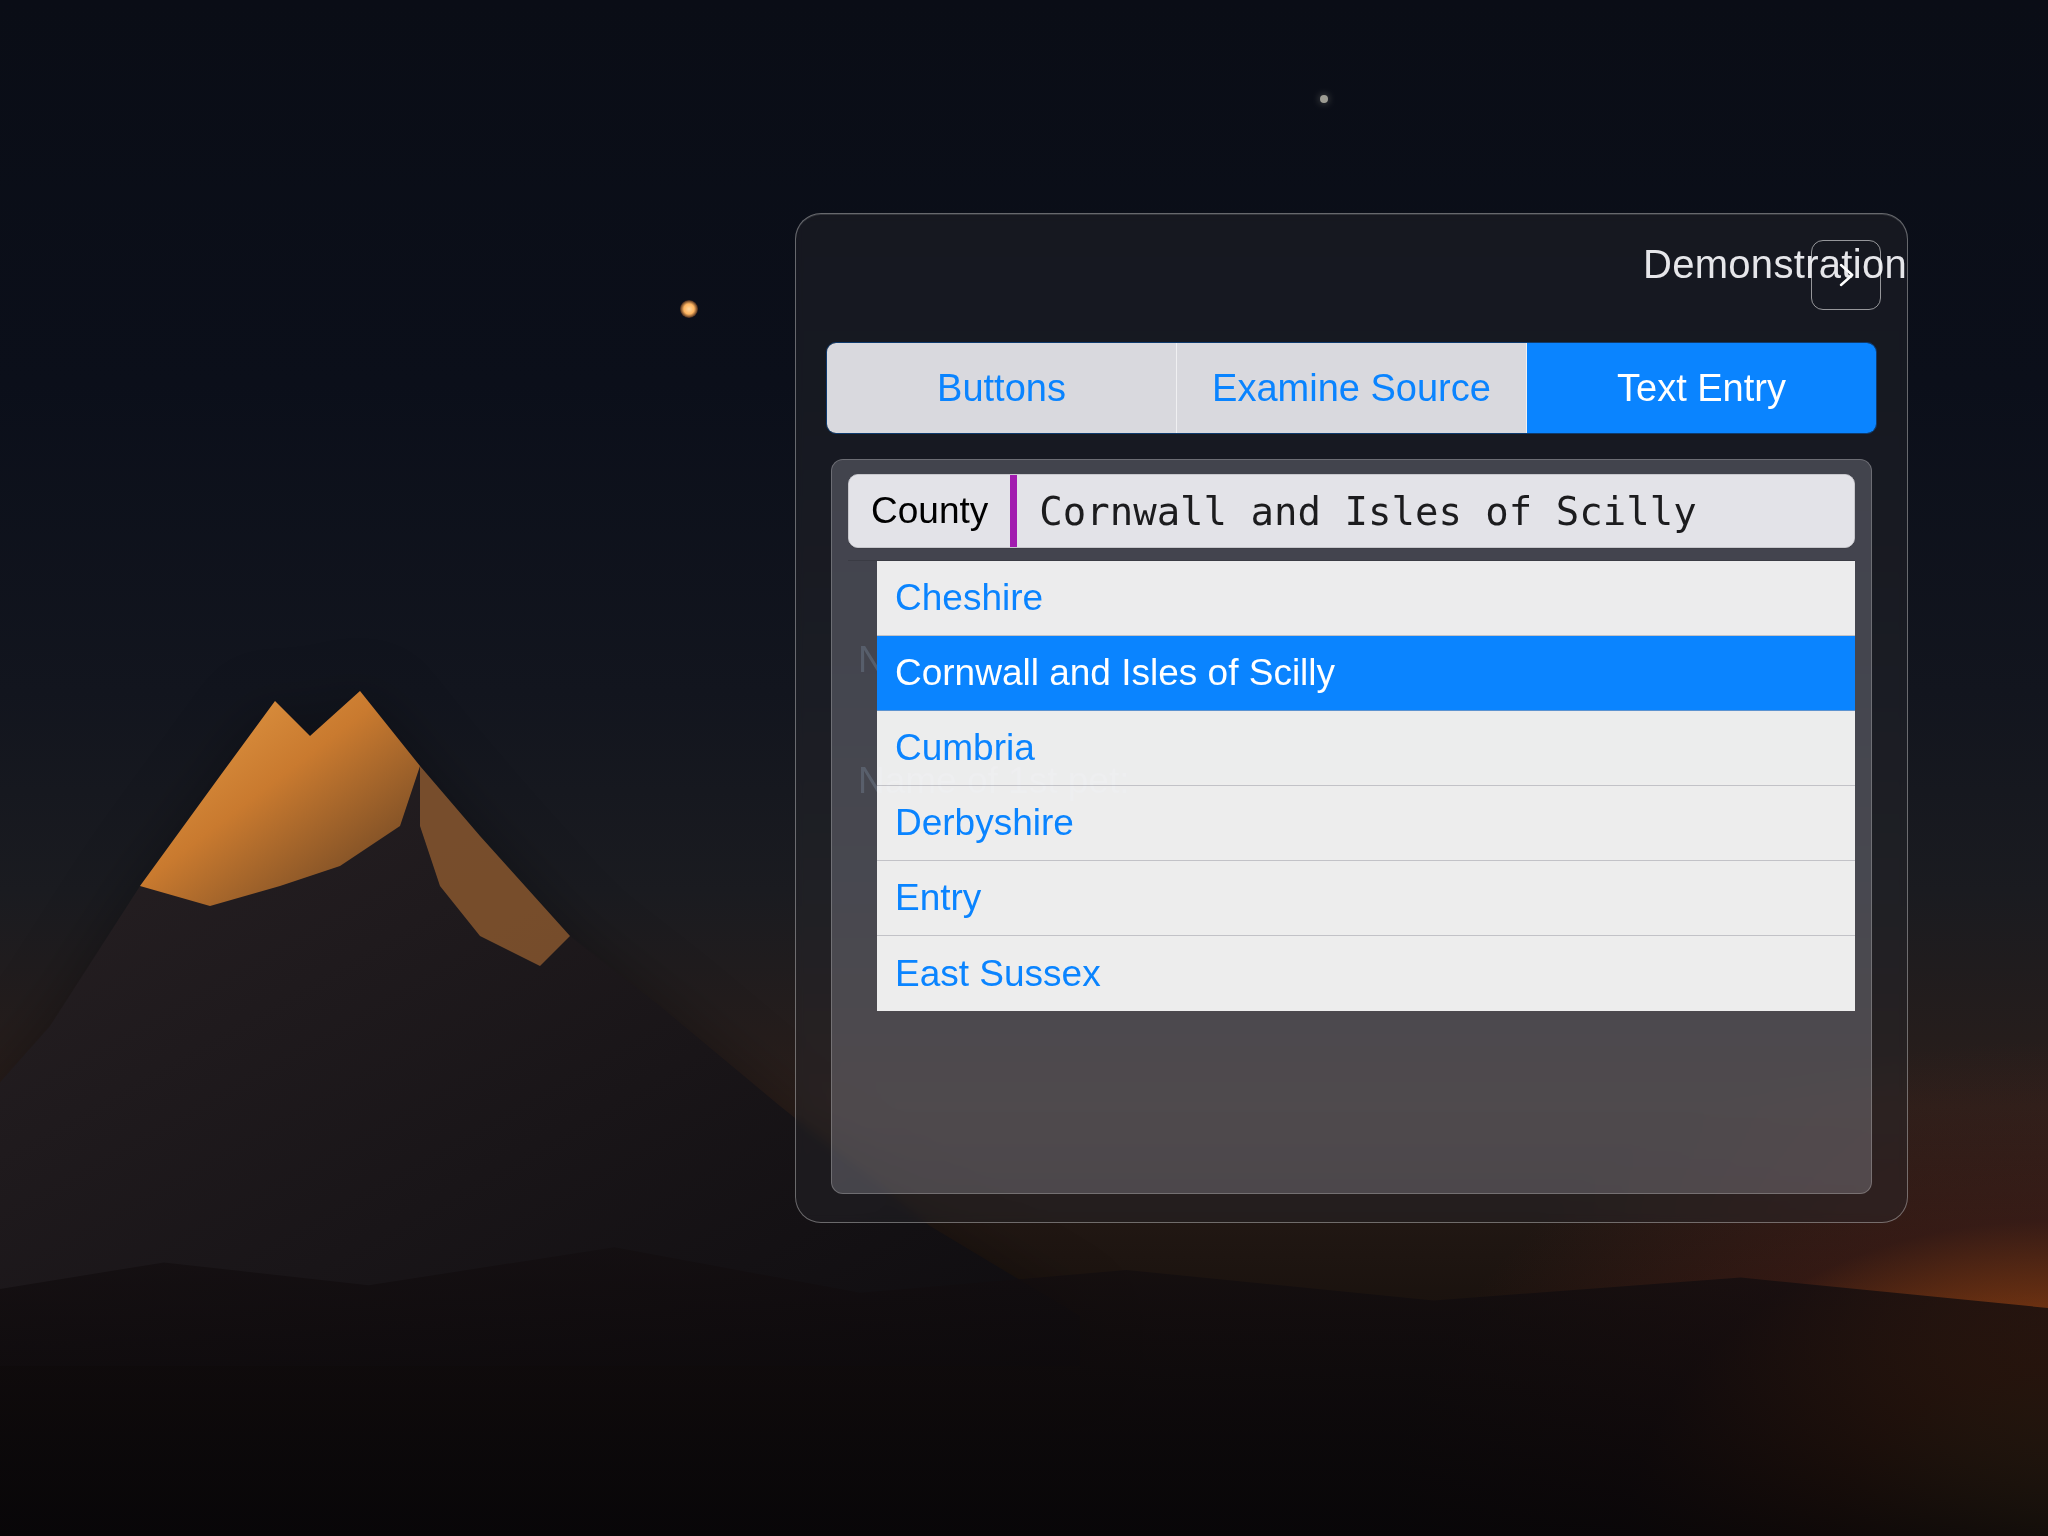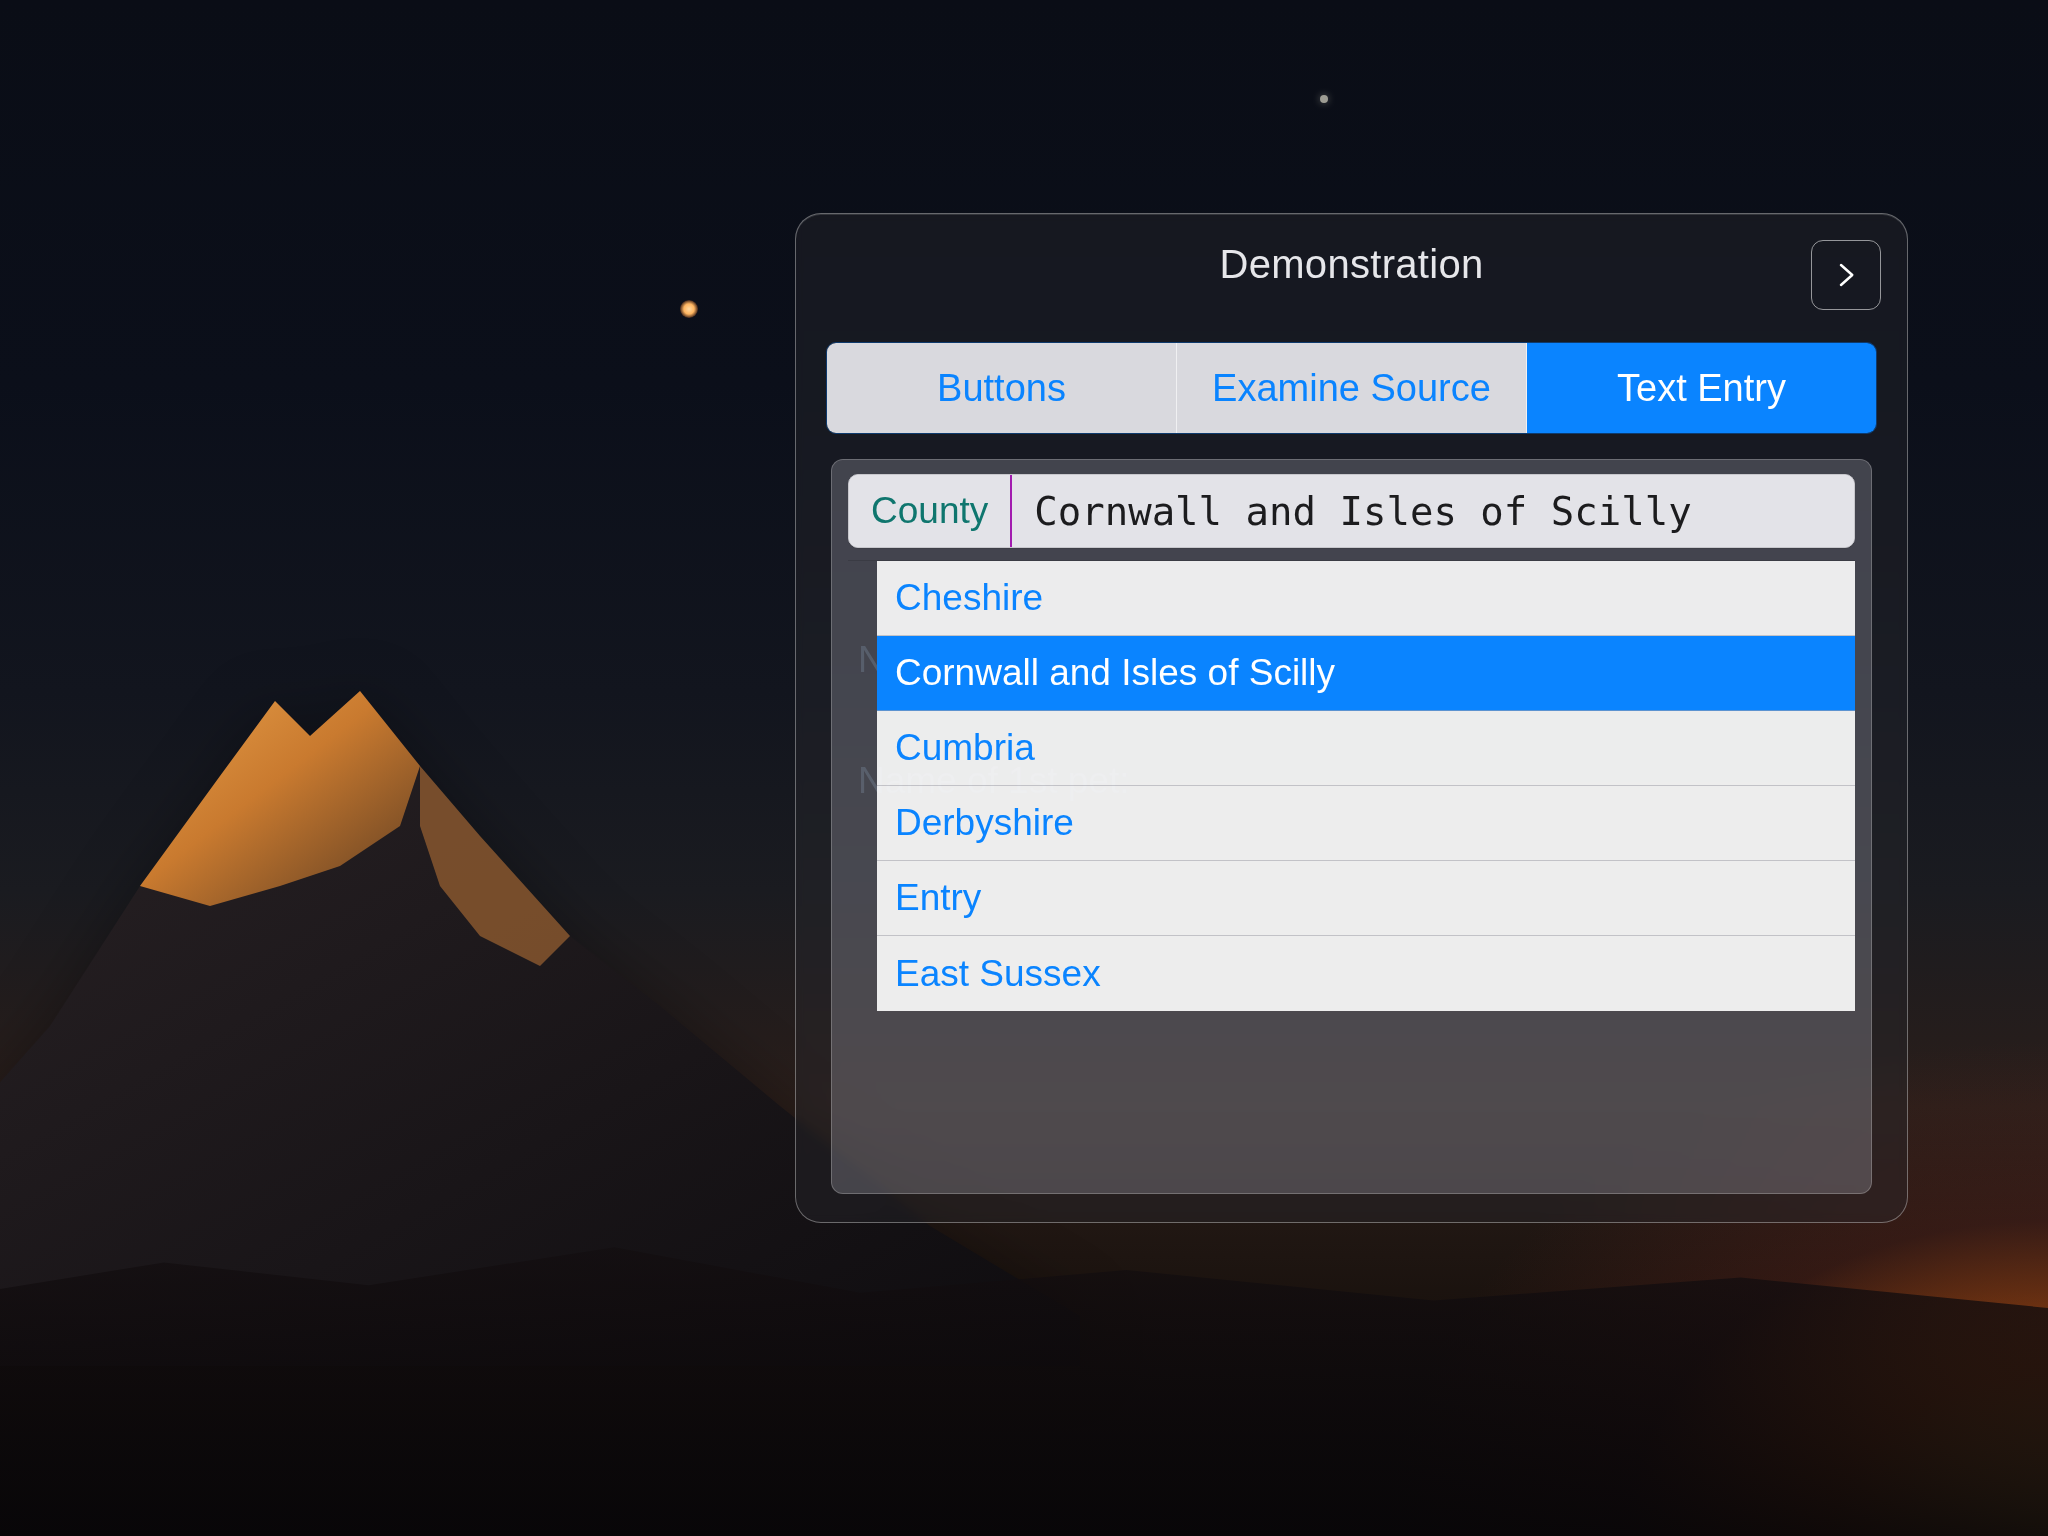--- a/index.html
+++ b/index.html
@@ -38,21 +38,21 @@
     background: rgba(40,40,46,0.40);
     border: 1px solid rgba(255,255,255,0.35);
     border-radius: 26px;
     backdrop-filter: blur(4px);
     box-shadow: inset 0 1px 0 rgba(255,255,255,0.12);
   }
 
   .title-row {
     position: relative;
     height: 100px;
-    display: flex; align-items: center; justify-content: center;
+    display: flex; align-items: center; justify-content: flex-end;
   }
   .title {
     color: #e6e6ea;
     font-size: 40px;
     font-weight: 300;
     letter-spacing: .3px;
   }
   .next-btn {
     position: absolute; right: 26px; top: 26px;
     width: 70px; height: 70px;
@@ -102,24 +102,24 @@
     display: flex; align-items: stretch;
     background: #e3e3e8;
     border-radius: 10px;
     overflow: hidden;
     border: 1px solid #c7c7cc;
     box-shadow: 0 1px 0 rgba(0,0,0,0.08);
   }
   .field-label {
     display: flex; align-items: center; justify-content: center;
     padding: 0 22px;
-    color: #0f766e;
+    color: #000000;
     font-size: 37px;
     font-weight: 300;
-    border-right: 2px solid #a21caf;
+    border-right: 7px solid #a21caf;
     background: #e3e3e8;
   }
   .field-value {
     flex: 1; display: flex; align-items: center;
     padding: 0 22px;
     color: #1c1c1e;
     font-size: 39px;
     font-family: ui-monospace, Menlo, Consolas, monospace;
     background: #e3e3e8;
   }

